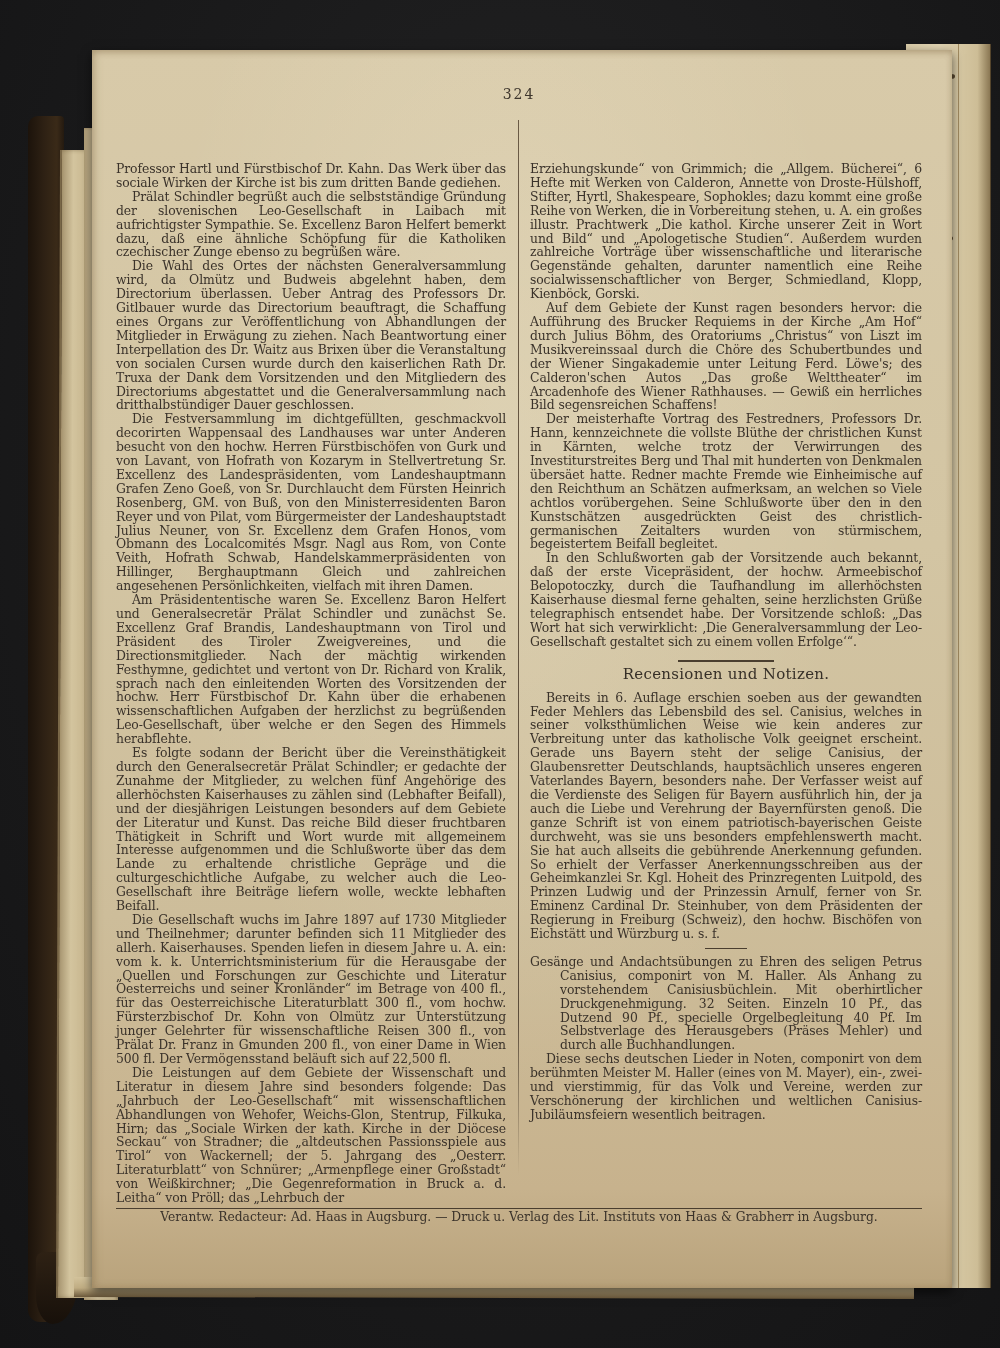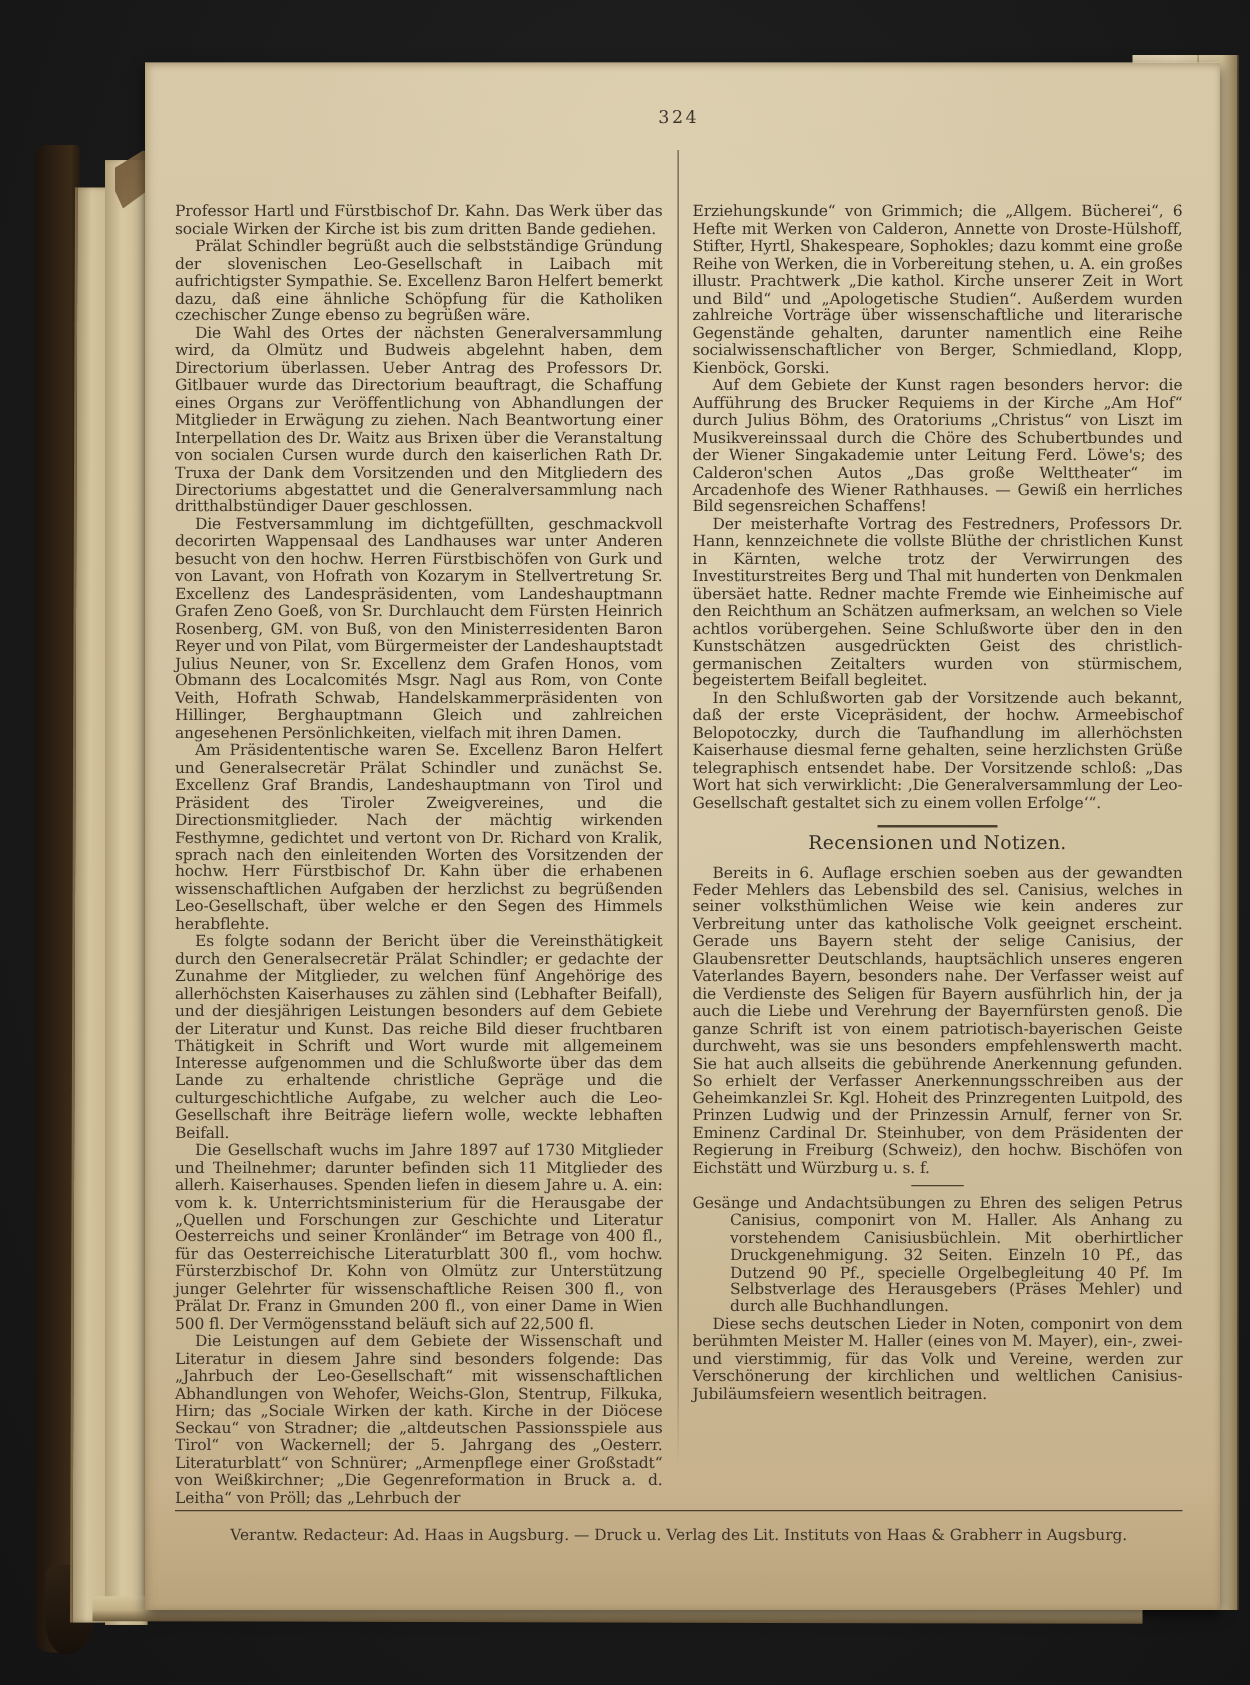--- a/index.html
+++ b/index.html
@@ -48,21 +48,21 @@
   .nick{position:absolute;width:9px;height:5px;background:#5a4830;border-radius:50% 40% 50% 40%;}
   
   .torn{
     left:92px;top:118px;width:160px;height:58px;
     background:linear-gradient(120deg,#70583a 0%,#8a7049 35%,#a78d60 60%,#c3ac7f 100%);
     clip-path:polygon(0 28%,14% 4%,30% 18%,44% 0,58% 22%,78% 10%,100% 40%,86% 66%,60% 52%,38% 78%,16% 60%,4% 84%,0 60%);
     opacity:.95;
   }
   
   .page{
-    left:116px;top:50px;width:860px;height:1238px;
+    left:92px;top:50px;width:860px;height:1238px;
     background:
       radial-gradient(ellipse at 48% 30%, rgba(255,250,232,.20) 0%, rgba(255,250,232,0) 55%),
       linear-gradient(180deg,#d8caa9 0%,#d3c5a3 40%,#cdbd9a 70%,#c7b28d 92%,#b9a37c 100%);
     box-shadow:inset 0 2px 6px rgba(120,95,60,.35), inset 3px 0 8px rgba(120,95,60,.22), 0 4px 10px rgba(0,0,0,.6);
   }
   .content{position:absolute;left:24px;top:36px;right:30px;color:#3a322a;}
   .page-num{
     text-align:center;font-size:14px;letter-spacing:2px;margin-bottom:16px;color:#3e362d;
   }
   .columns{display:flex;align-items:stretch;}
@@ -72,21 +72,21 @@
   .col p{margin:0;text-indent:16px;}
   .col p.first{text-indent:0;}
   .attrib{display:block;text-align:right;margin-top:-13.9px;text-indent:0;}
   .rule-center{width:96px;border-top:2px solid #4a3e2f;margin:11px auto 6px;}
   .rule-short{width:42px;border-top:1px solid #4a3e2f;margin:7px auto 6px;}
   .section-heading{
     text-align:center;font-size:15px;font-weight:normal;margin:2px 0 9px;color:#362f27;letter-spacing:.3px;
   }
   .col p.review-head{text-indent:-30px;padding-left:30px;margin-top:1px;}
   .footer-rule{border-top:1px solid #4a3e2f;margin-top:3px;}
-  .footer{text-align:center;font-size:12.3px;margin-top:12px;color:#3a322a;}
+  .footer{text-align:center;font-size:12.3px;margin-top:1px;color:#3a322a;}
 </style>
 </head>
 <body>
 
 <div class="layer spine"></div>
 <div class="layer spine-foot"></div>
 <div class="layer stack-a"></div>
 <div class="layer stack-b"></div>
 <div class="layer stack-bottom"></div>
 <div class="layer under-right">

